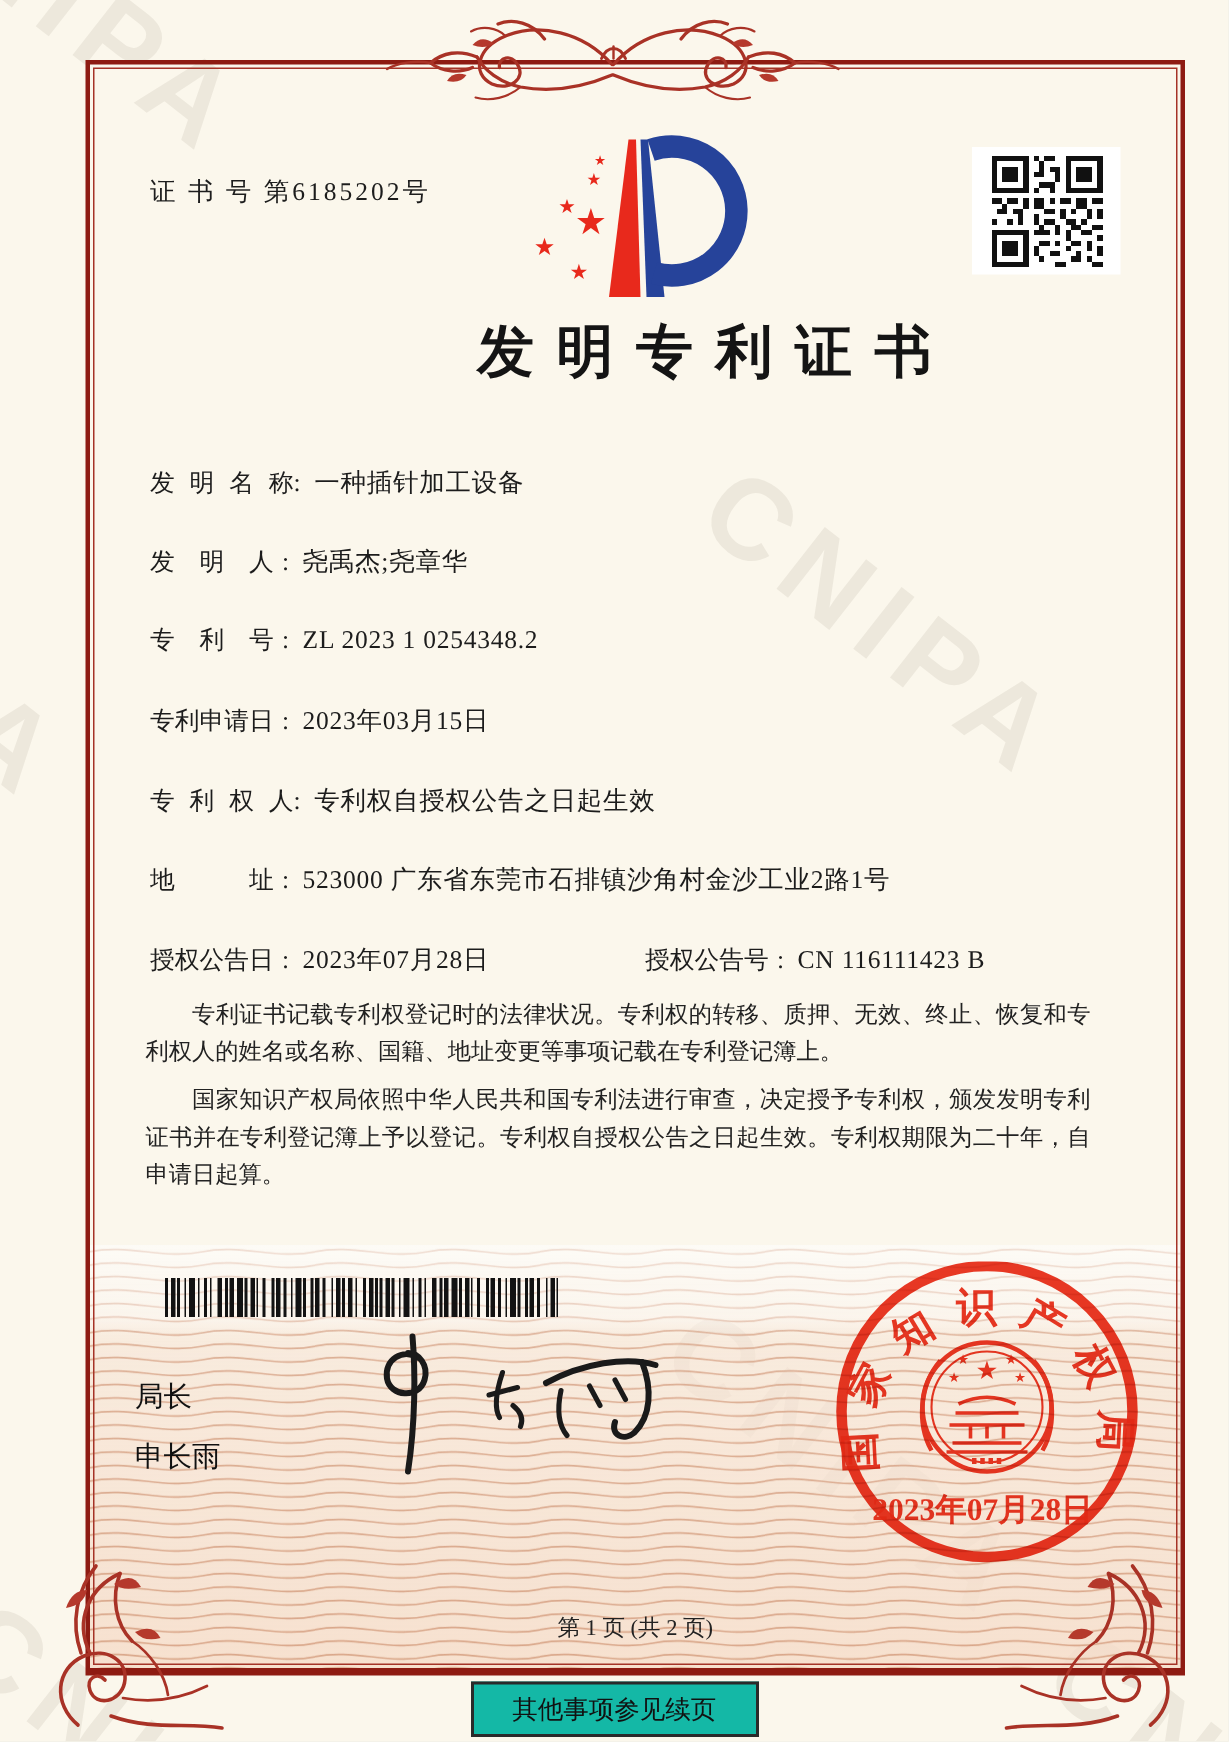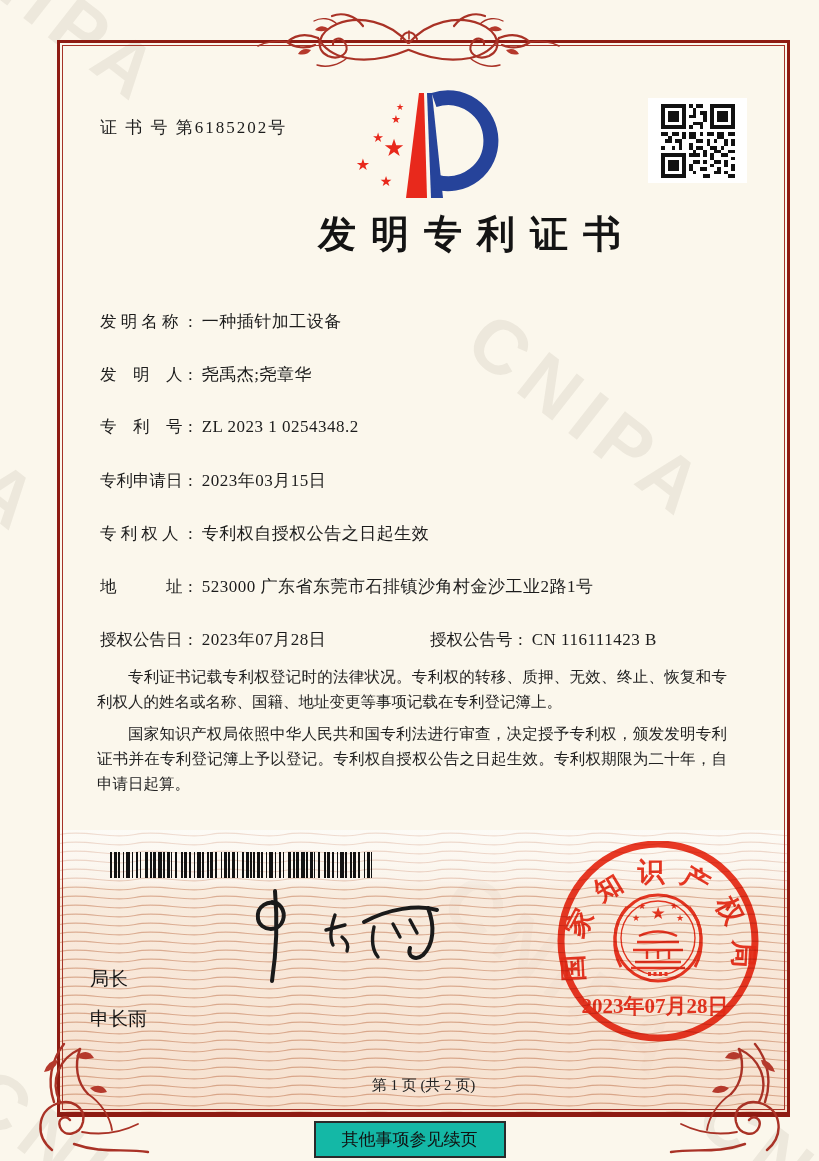--- a/index.html
+++ b/index.html
@@ -25,34 +25,34 @@
 
   .logo{position:absolute;left:330px;top:90px;width:182px;height:114px;z-index:5;}
   .qr{position:absolute;left:648px;top:98px;width:99px;height:85px;background:#ffffff;z-index:5;
       display:flex;align-items:center;justify-content:center;}
 
   .title{position:absolute;left:57px;top:209px;width:733px;text-align:center;
          font-size:38px;font-weight:bold;color:#141414;letter-spacing:15px;text-indent:15px;z-index:5;padding-left:46px;}
 
   .fields{position:absolute;left:100px;top:310px;z-index:5;}
   .frow{display:flex;align-items:baseline;height:26px;margin-bottom:27px;font-size:17px;color:#1c1c1c;}
-  .flabel{display:inline-block;min-width:88px;font-size:16.5px;white-space:pre;}
+  .flabel{display:inline-block;min-width:88px;font-size:16.5px;white-space:pre;font-family:Liberation Mono, monospace;}
   .fcolon{margin-right:9px;}
   .fvalue{letter-spacing:0.5px;}
   .pair{display:flex;align-items:baseline;}
   .pair-first{width:330px;}
 
   .paras{position:absolute;left:97px;top:664px;width:630px;z-index:5;
          font-size:15.5px;line-height:25px;color:#222;text-align:justify;}
   .paras p{margin:0 0 7px 0;text-indent:2em;}
 
   .barcode{position:absolute;left:110px;top:852px;z-index:5;}
 
   .signer{position:absolute;left:90px;top:918px;z-index:5;font-family:"Liberation Sans",sans-serif;
-          font-size:19px;color:#111;margin-top:48px;}
+          font-size:19px;color:#111;}
   .signer div{margin-bottom:14px;}
   .signature{position:absolute;left:238px;top:886px;z-index:5;}
 
   .seal{position:absolute;left:551px;top:841px;z-index:6;mix-blend-mode:multiply;opacity:0.96;}
 
   .page-num{position:absolute;left:57px;top:1076px;width:733px;text-align:center;
             font-size:15px;color:#222;z-index:5;}
 
   .cont-box{position:absolute;left:50%;transform:translateX(-50%);top:1121px;z-index:6;
             background:#14b8a6;border:2px solid #2a2a2a;padding:5px 26px;font-size:17px;color:#111;

